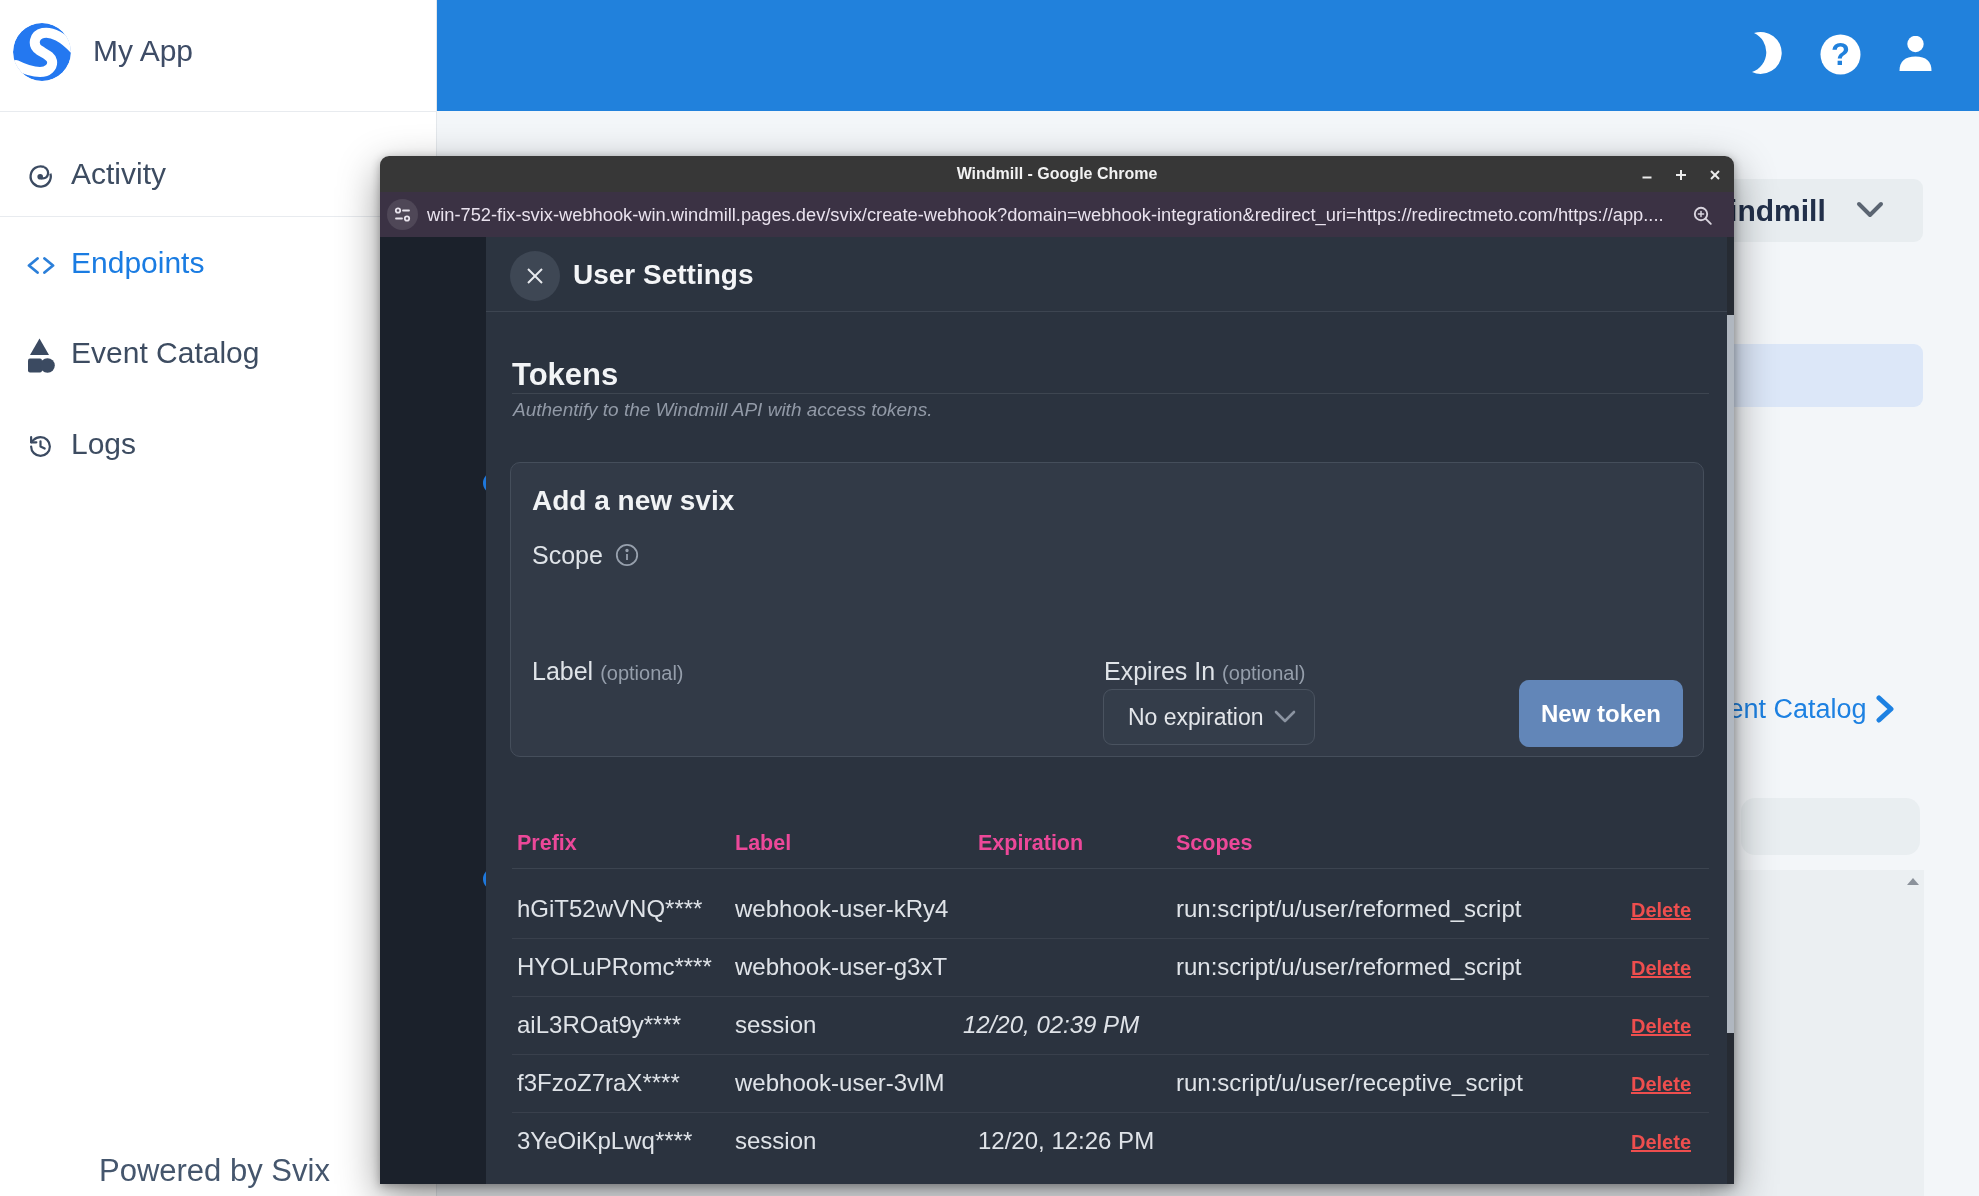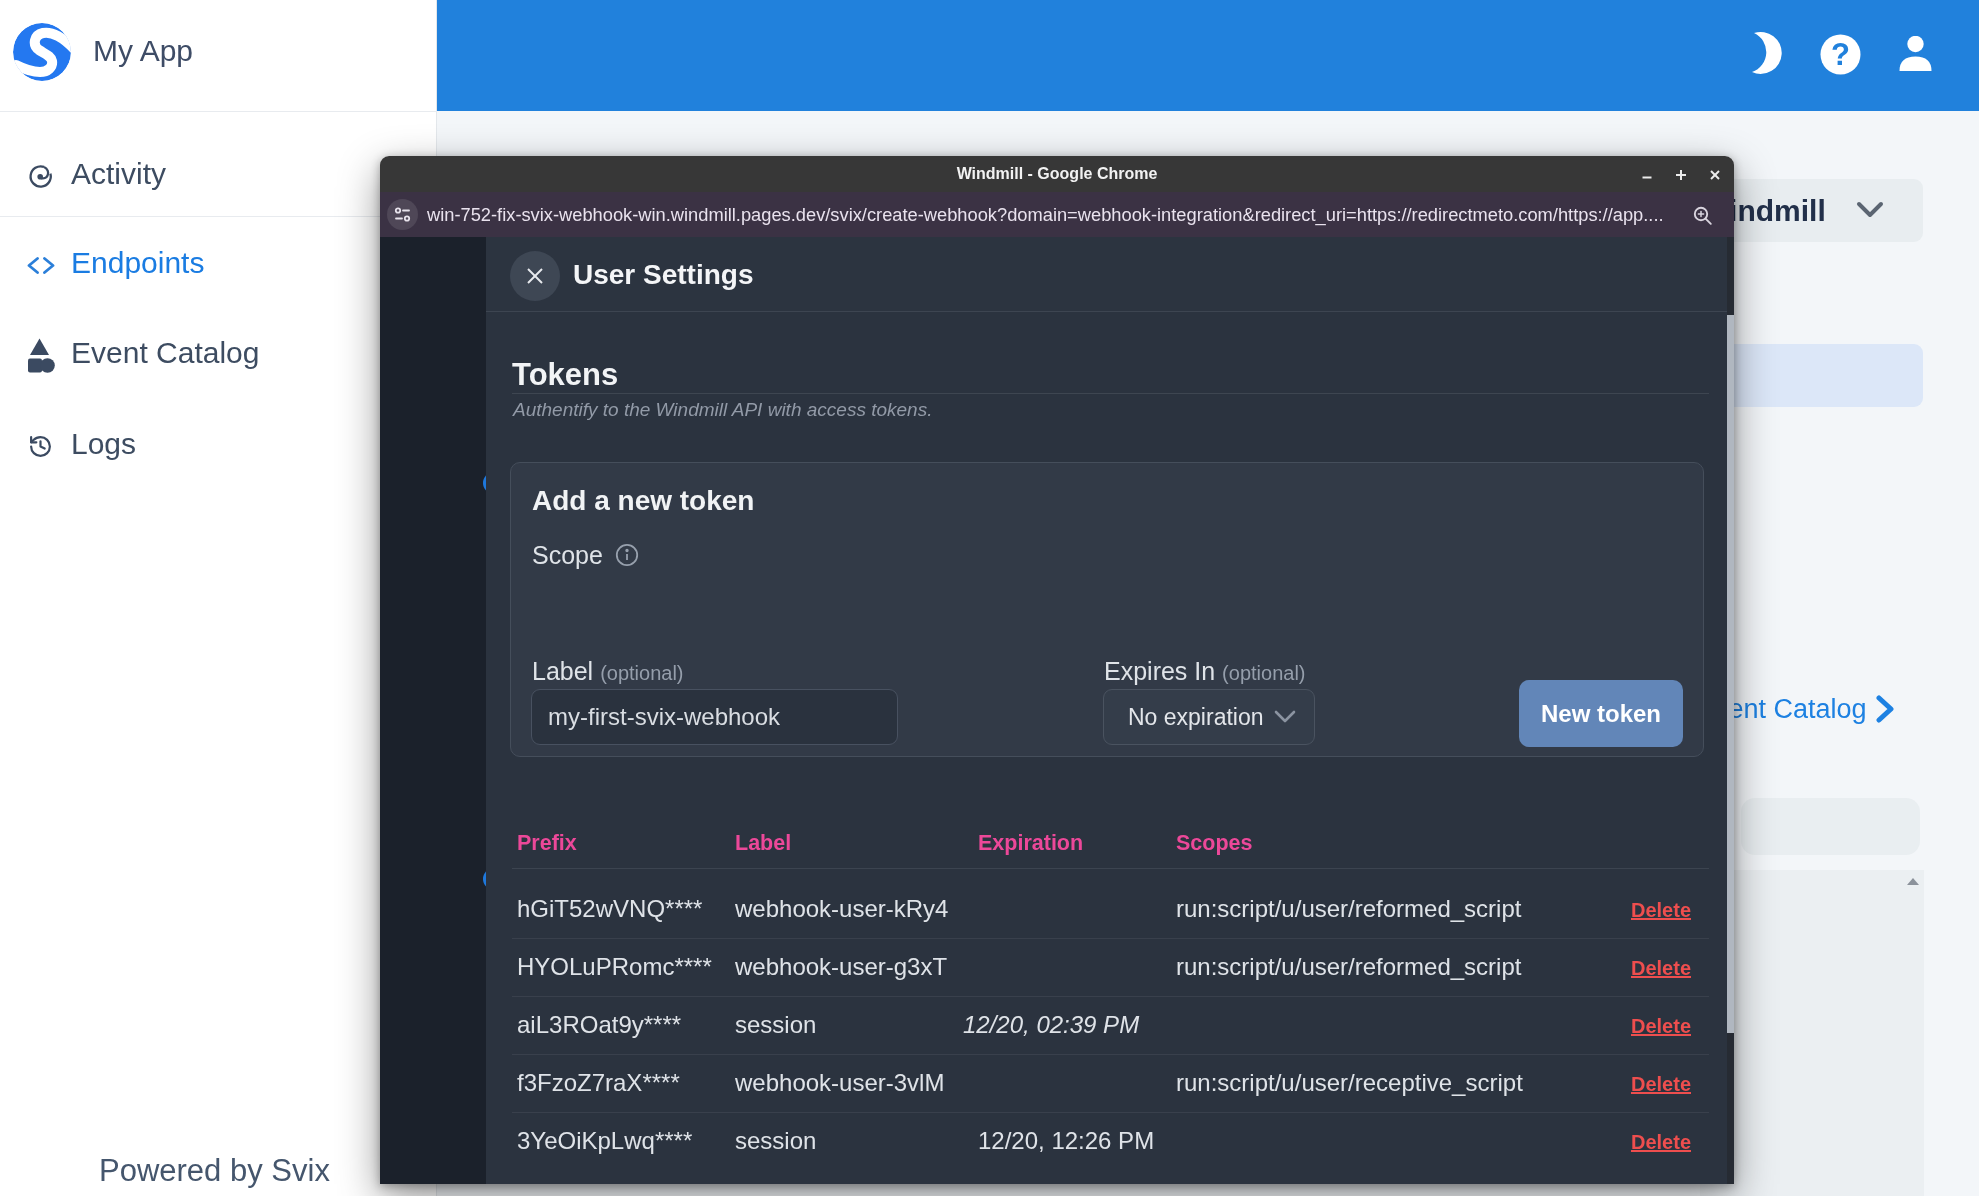--- a/index.html
+++ b/index.html
@@ -147,29 +147,28 @@
             <line x1="15" y1="1" x2="1" y2="15" stroke="#e8eaee" stroke-width="2"></line>
           </svg>
         <div style="position:absolute;left:87.5px;top:0;height:75px;display:flex;align-items:center;font-size:28px;font-weight:bold;color:#f4f5f7;">User Settings</div>
       </div>
 
       <div class="abs" style="left:0;top:76px;width:1248.5px;height:871px;">
         <div style="position:absolute;left:26.5px;top:44px;width:1197px;border-bottom:1px solid #3e4651;padding-bottom:0px;font-size:31px;font-weight:bold;color:#f2f4f6;">Tokens</div>
         <div style="position:absolute;left:27.5px;top:86px;font-size:19px;font-style:italic;color:#929aa7;">Authentify to the Windmill API with access tokens.</div>
 
         <div class="abs" style="left:24.5px;top:73px;width:1194px;height:295px;background:#323a47;border:1px solid #454e5b;border-radius:10px;top:149px;">
-          <div style="position:absolute;left:21px;top:22px;font-size:28px;font-weight:bold;color:#f1f3f5;">Add a new token</div>
+          <div style="position:absolute;left:21px;top:22px;font-size:28px;font-weight:bold;color:#f1f3f5;">Add a new svix</div>
           <div style="position:absolute;left:21px;top:78px;font-size:25px;color:#dfe3e8;">Scope</div>
           <svg style="position:absolute;left:104px;top:80px;" width="24" height="24" viewBox="0 0 24 24" fill="none" stroke="#97a0ad" stroke-width="1.8">
               <circle cx="12" cy="12" r="10.2"></circle>
               <line x1="12" y1="11" x2="12" y2="17"></line>
               <circle cx="12" cy="7.5" r="0.8" fill="#97a0ad"></circle>
             </svg>
           <div style="position:absolute;left:21px;top:194px;font-size:25px;color:#dfe3e8;">Label <span style="font-size:20px;color:#959eab;">(optional)</span></div>
-          <div style="position:absolute;left:20px;top:226px;width:367px;height:56px;background:#2a323e;border:1px solid #485160;border-radius:9px;display:flex;align-items:center;padding-left:16px;font-size:24px;color:#d9dde2;">my-first-svix-webhook</div>
           <div style="position:absolute;left:593px;top:194px;font-size:25px;color:#dfe3e8;">Expires In <span style="font-size:20px;color:#959eab;">(optional)</span></div>
           <div style="position:absolute;left:592px;top:226px;width:212px;height:56px;background:#343d4a;border:1px solid #4a5360;border-radius:9px;display:flex;align-items:center;padding-left:24px;font-size:23px;color:#e3e6ea;">No expiration</div>
           <svg style="position:absolute;left:762px;top:246px;" width="24" height="16" viewBox="0 0 24 16">
               <polyline points="3,3 12,12 21,3" fill="none" stroke="#8b94a1" stroke-width="2.6" stroke-linecap="round" stroke-linejoin="round"></polyline>
             </svg>
           <div style="position:absolute;left:1008px;top:217px;width:164px;height:67px;background:#6286b8;border-radius:10px;display:flex;align-items:center;justify-content:center;font-size:24px;font-weight:bold;color:#ffffff;">New token</div>
         </div>
 
         <div class="abs" style="left:26.5px;top:502px;width:1197px;">
           <div style="position:relative;height:54px;font-size:21.5px;font-weight:bold;color:#ec4899;border-bottom:1px solid #3c4450;">

